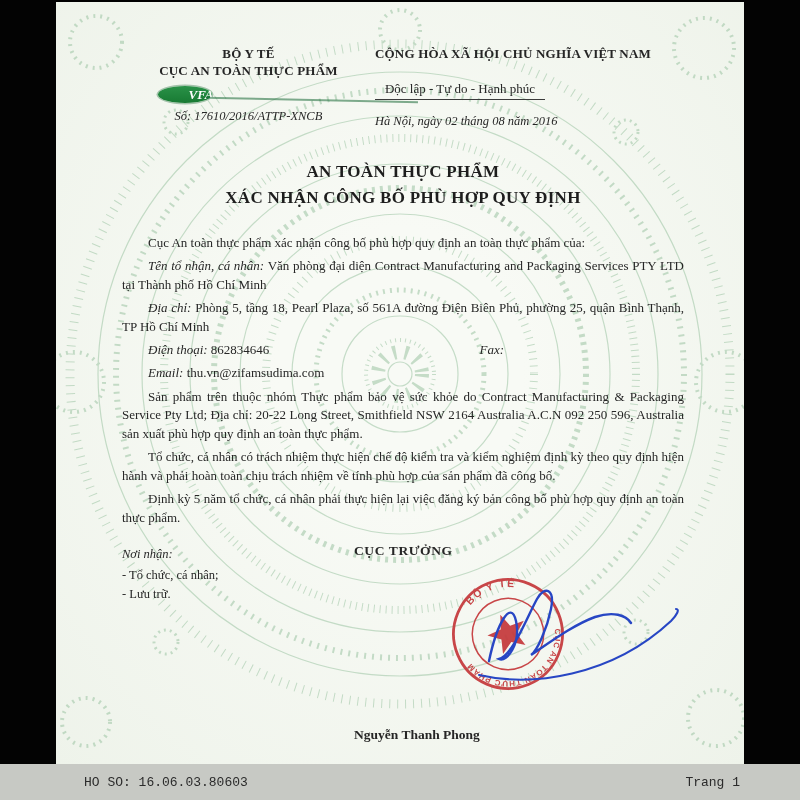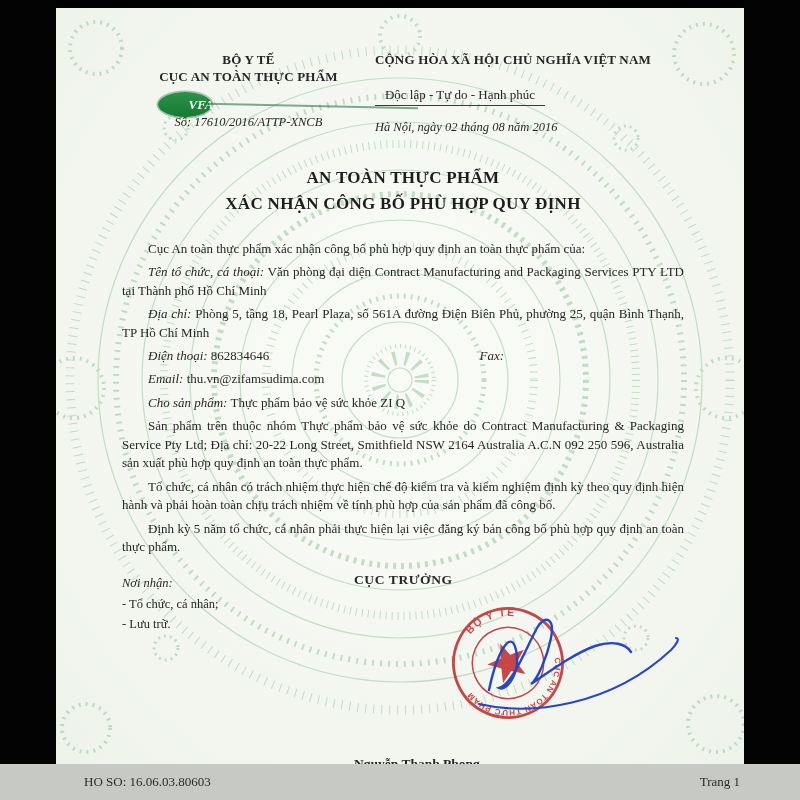--- a/index.html
+++ b/index.html
@@ -9,35 +9,35 @@
     font-family:"Liberation Serif","DejaVu Serif",serif;
     overflow:hidden;
   }
   .page { position:relative; width:800px; height:800px; }
 
   .side-bar { position:absolute; top:0; width:56px; height:764px; background:#030303; }
   .side-bar.left { left:0; }
   .side-bar.right { right:0; }
 
   .doc {
-    position:absolute; left:56px; top:8px; width:688px; height:764px;
+    position:absolute; left:56px; top:2px; width:688px; height:764px;
     background:radial-gradient(ellipse at 50% 48%, #f8faf5 25%, #eef3ea 100%);
     color:#262626; overflow:hidden;
   }
   .watermark { position:absolute; inset:0; z-index:0; pointer-events:none; }
   .content { position:relative; z-index:1; padding:44px 60px 0 66px; }
 
   
   .header { display:flex; }
   .header-left { width:45%; text-align:center; position:relative; }
   .header-right { width:55%; }
   .h-bold { font-weight:bold; font-size:13px; letter-spacing:.2px; }
   .dept { margin-top:1px; }
   .vfa-logo {
-    position:absolute; left:36px; top:40px; width:54px; height:25px;
+    position:absolute; left:36px; top:40px; width:54px; height:17px;
     background:linear-gradient(#2a9248,#187a33); border-radius:50%;
     color:#fff; font-style:italic; font-weight:bold; font-size:13px;
     display:flex; align-items:center; justify-content:center;
     box-shadow:0 0 0 1.5px rgba(20,100,45,.35);
     padding-left:32px;
   }
   .vfa-logo::after {
     content:""; position:absolute; left:48px; top:13px; width:212px; height:2px;
     background:rgba(25,105,55,.55); transform:rotate(1.2deg);
   }
@@ -70,21 +70,21 @@
   .stamp-text { fill:#c5393c; font-weight:bold; font-family:"Liberation Sans",sans-serif; }
   .stamp-text.top { font-size:11px; letter-spacing:1.5px; }
   .stamp-text.bottom { font-size:8.5px; letter-spacing:.8px; }
   .signature { position:absolute; left:calc(50% - 58px); top:-4px; }
   .signer-name { font-weight:bold; font-size:13.5px; margin-top:16px; }
 
   
   .bottom-bar {
     position:absolute; left:0; bottom:0; width:800px; height:36px;
     background:#c7c9c4; display:flex; align-items:center; justify-content:space-between;
-    padding:0 60px 0 84px; font-family:Liberation Serif, serif;
+    padding:0 60px 0 84px; font-family:Liberation Mono, monospace;
     font-size:13px; color:#2b2b2b; z-index:2;
   }
 </style>
 </head>
 <body>
 
 <div class="page">
   <div class="side-bar left"></div>
   <div class="side-bar right"></div>
 
@@ -143,29 +143,28 @@
       </div>
 
       <div class="title">
         <div>AN TOÀN THỰC PHẨM</div>
         <div>XÁC NHẬN CÔNG BỐ PHÙ HỢP QUY ĐỊNH</div>
       </div>
 
       <div class="body">
         <p>Cục An toàn thực phẩm xác nhận công bố phù hợp quy định an toàn thực phẩm của:</p>
 
-        <p><span class="lbl">Tên tổ chức, cá thoại:</span> <span>Văn phòng đại diện Contract Manufacturing and Packaging Services PTY LTD tại Thành phố Hồ Chí Minh</span></p>
+        <p><span class="lbl">Tên tổ nhận, cá nhân:</span> <span>Văn phòng đại diện Contract Manufacturing and Packaging Services PTY LTD tại Thành phố Hồ Chí Minh</span></p>
 
         <p><span class="lbl">Địa chỉ:</span> <span>Phòng 5, tầng 18, Pearl Plaza, số 561A đường Điện Biên Phủ, phường 25, quận Bình Thạnh, TP Hồ Chí Minh</span></p>
 
         <p class="phone-line"><span class="lbl">Điện thoại:</span> <span>862834646</span><span class="fax">Fax:</span></p>
 
         <p><span class="lbl">Email:</span> <span>thu.vn@zifamsudima.com</span></p>
 
-        <p><span class="lbl">Cho sản phẩm:</span> <span>Thực phẩm bảo vệ sức khỏe ZI Q</span></p>
 
         <p>Sản phẩm trên thuộc nhóm Thực phẩm bảo vệ sức khỏe do Contract  Manufacturing &amp; Packaging Service Pty Ltd; Địa chỉ: 20-22 Long Street, Smithfield NSW 2164 Australia A.C.N 092 250 596, Australia sản xuất phù hợp quy định an toàn thực phẩm.</p>
         <p>Tổ chức, cá nhân có trách nhiệm thực hiện chế độ kiểm tra và kiểm nghiệm định kỳ theo quy định hiện hành và phải hoàn toàn chịu trách nhiệm về tính phù hợp của sản phẩm đã công bố.</p>
         <p>Định kỳ 5 năm tổ chức, cá nhân phải thực hiện lại việc đăng ký bản công bố phù hợp quy định an toàn thực phẩm.</p>
       </div>
 
       <div class="footer">
         <div class="recipients">
           <div class="r-label">Nơi nhận:</div>
           <div class="r-item">- Tổ chức, cá nhân;</div>

